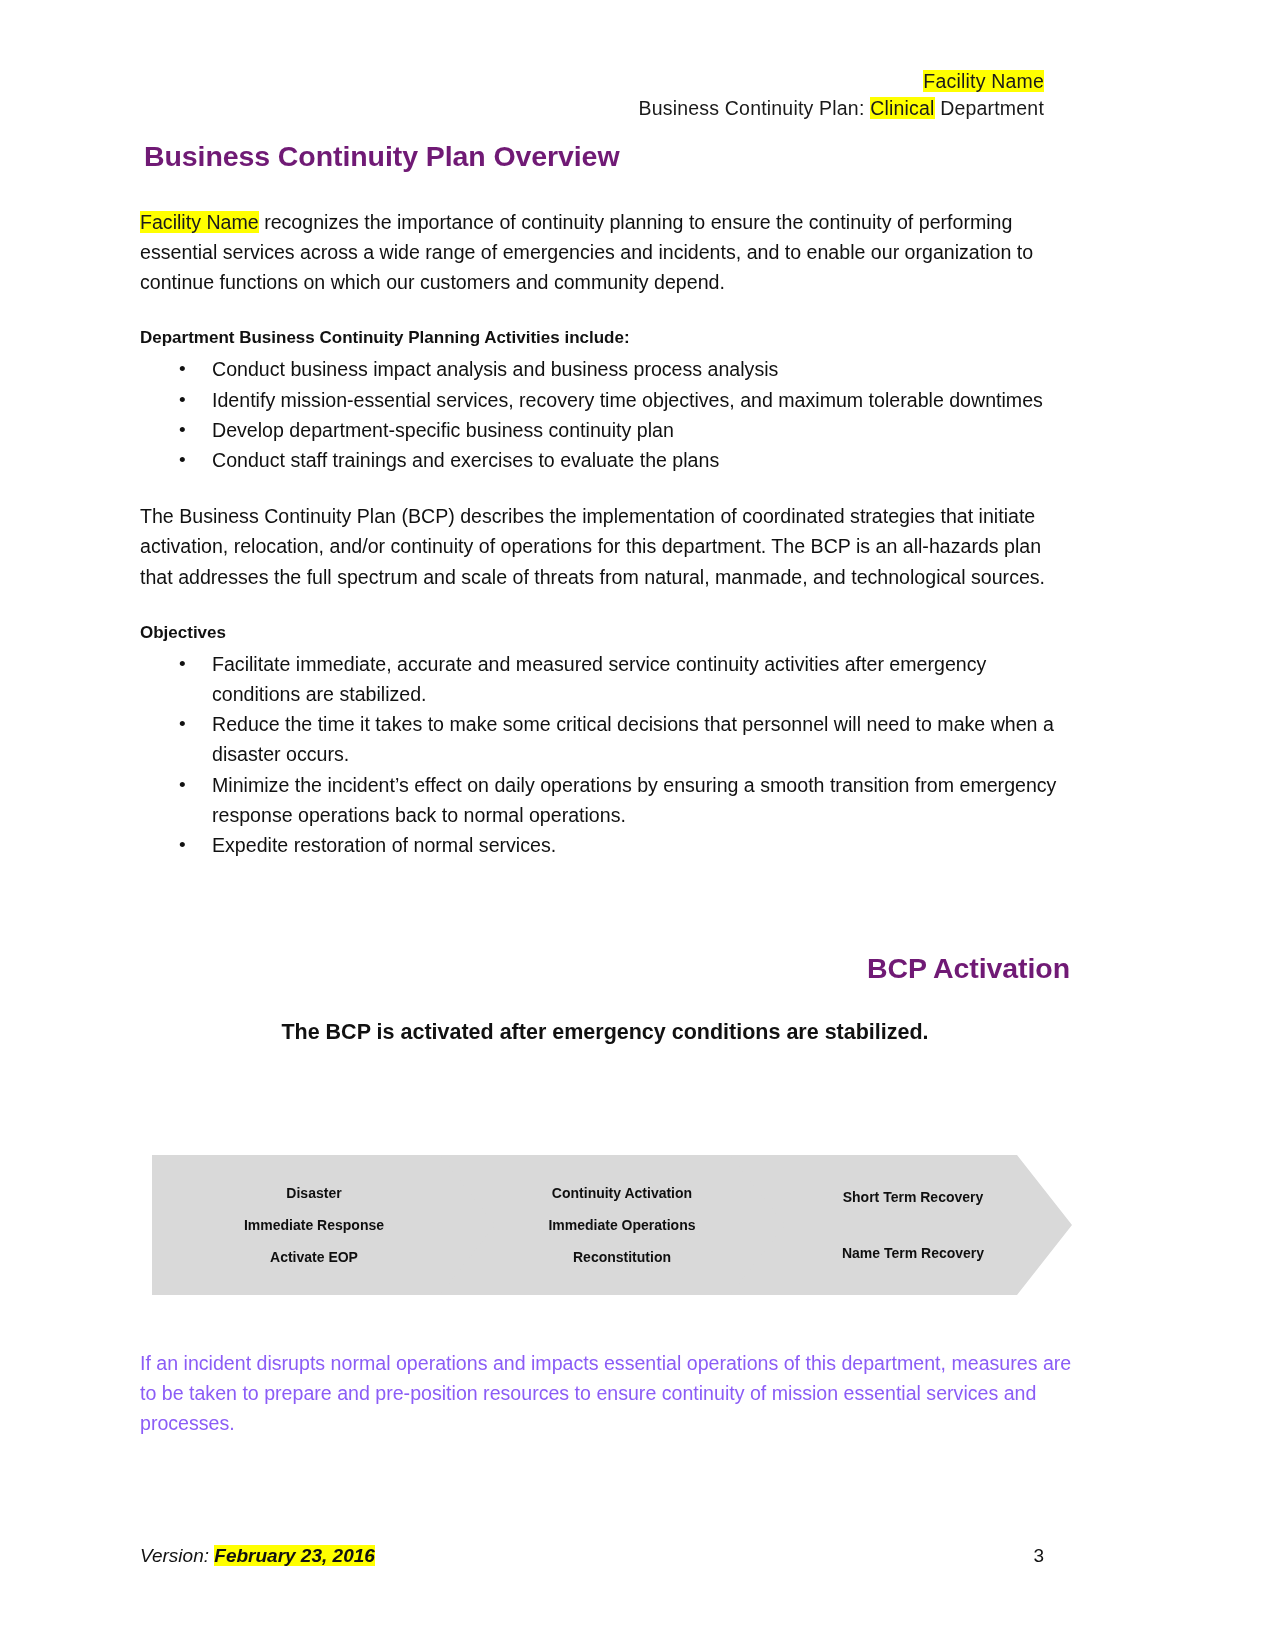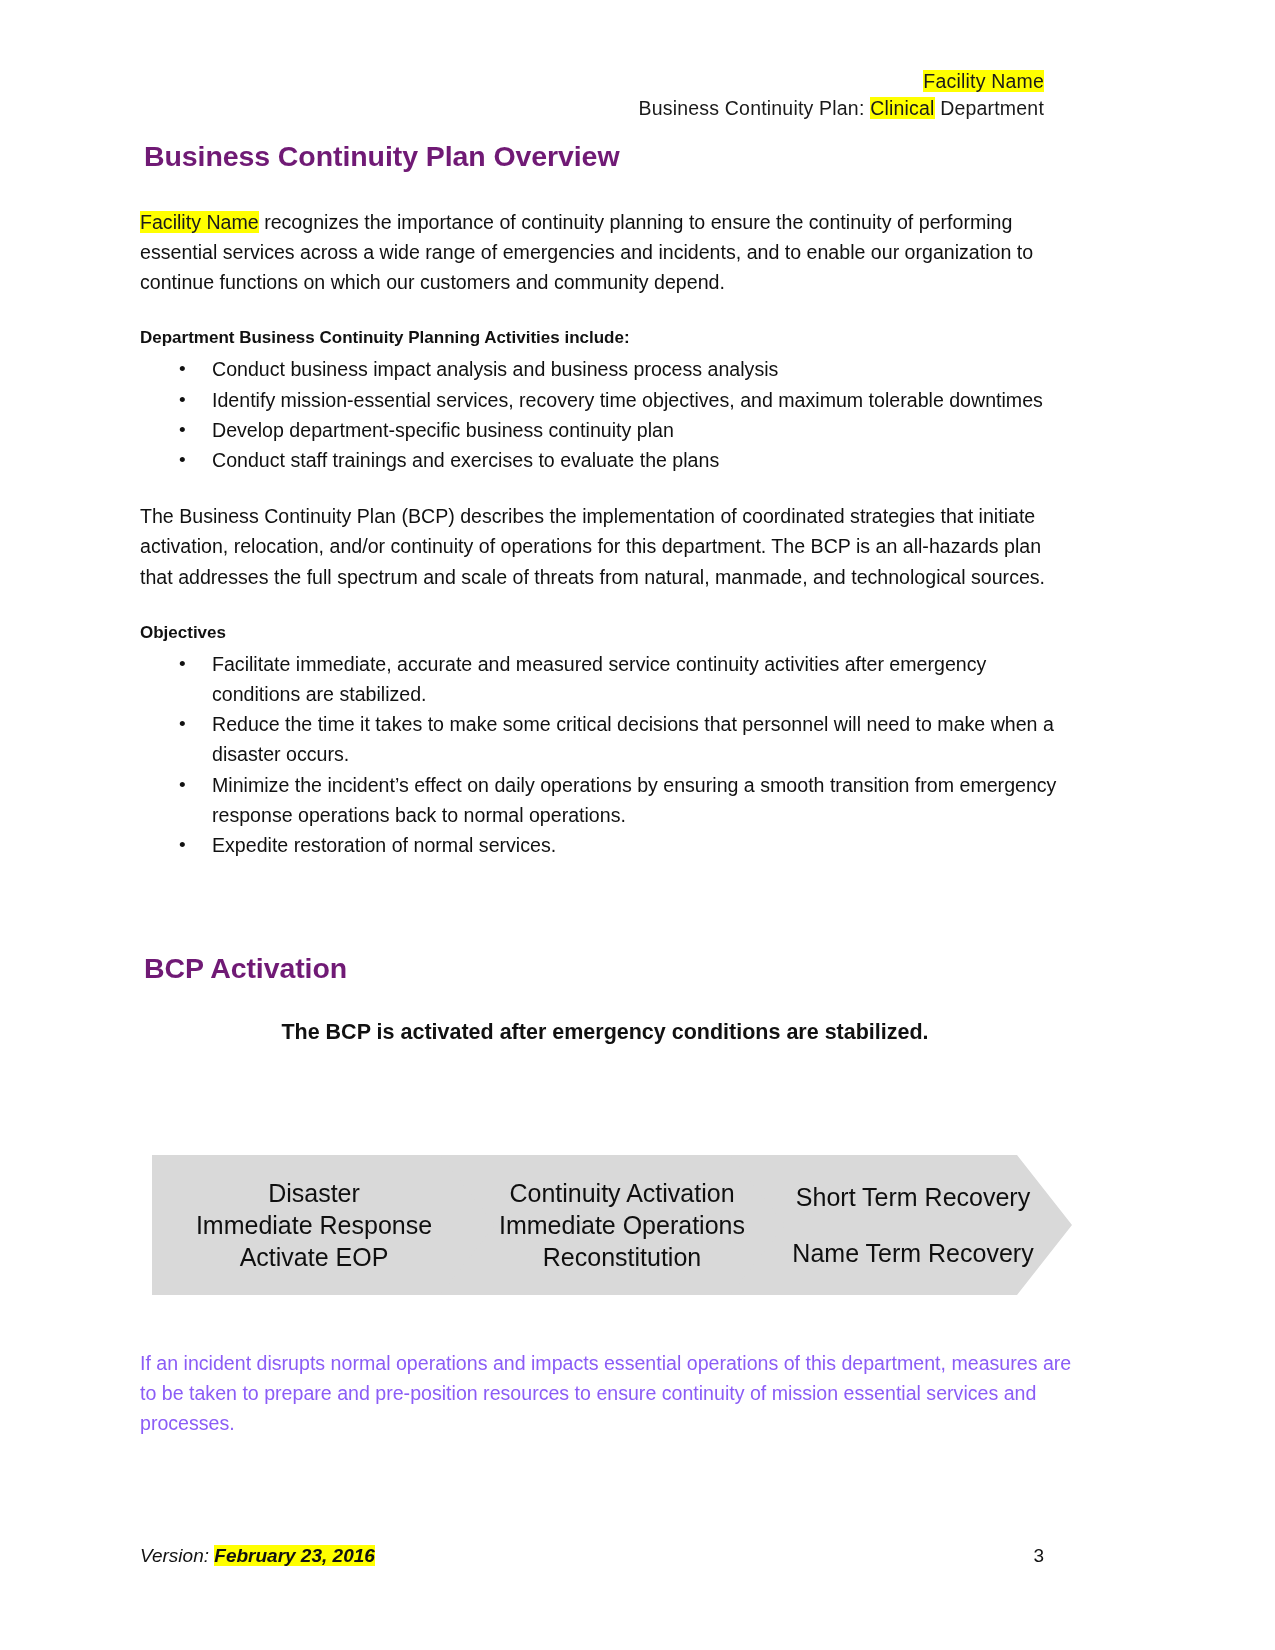--- a/index.html
+++ b/index.html
@@ -52,20 +52,21 @@
     font-size: 28.5px;
     font-weight: bold;
     letter-spacing: -0.003em;
     margin: 0 0 34px 4px;
     line-height: 1.15;
     color: #701a75;
   }
 
   h1.section-title.spaced-top {
     margin-top: 0;
+    text-align: right;
   }
 
   p.body-par {
     font-size: 19.6px;
     line-height: 30.2px;
     margin: 0 0 26px 0;
     color: #111111;
     text-align: left;
   }
 
@@ -126,22 +127,22 @@
     top: 0;
     height: 140px;
     background: #d9d9d9;
     display: flex;
     flex-direction: column;
     align-items: center;
     justify-content: center;
     box-sizing: border-box;
   }
   .chev .ctext {
-    font-size: 25px;
-    font-weight: normal;
+    font-size: 14px;
+    font-weight: bold;
     line-height: 32px;
     text-align: right;
     color: #0f0f0f;
     white-space: nowrap;
   }
   .chev-1 {
     left: 0;
     width: 350px;
     clip-path: polygon(0 0, 295px 0, 350px 50%, 295px 100%, 0 100%);
     padding-right: 26px;

